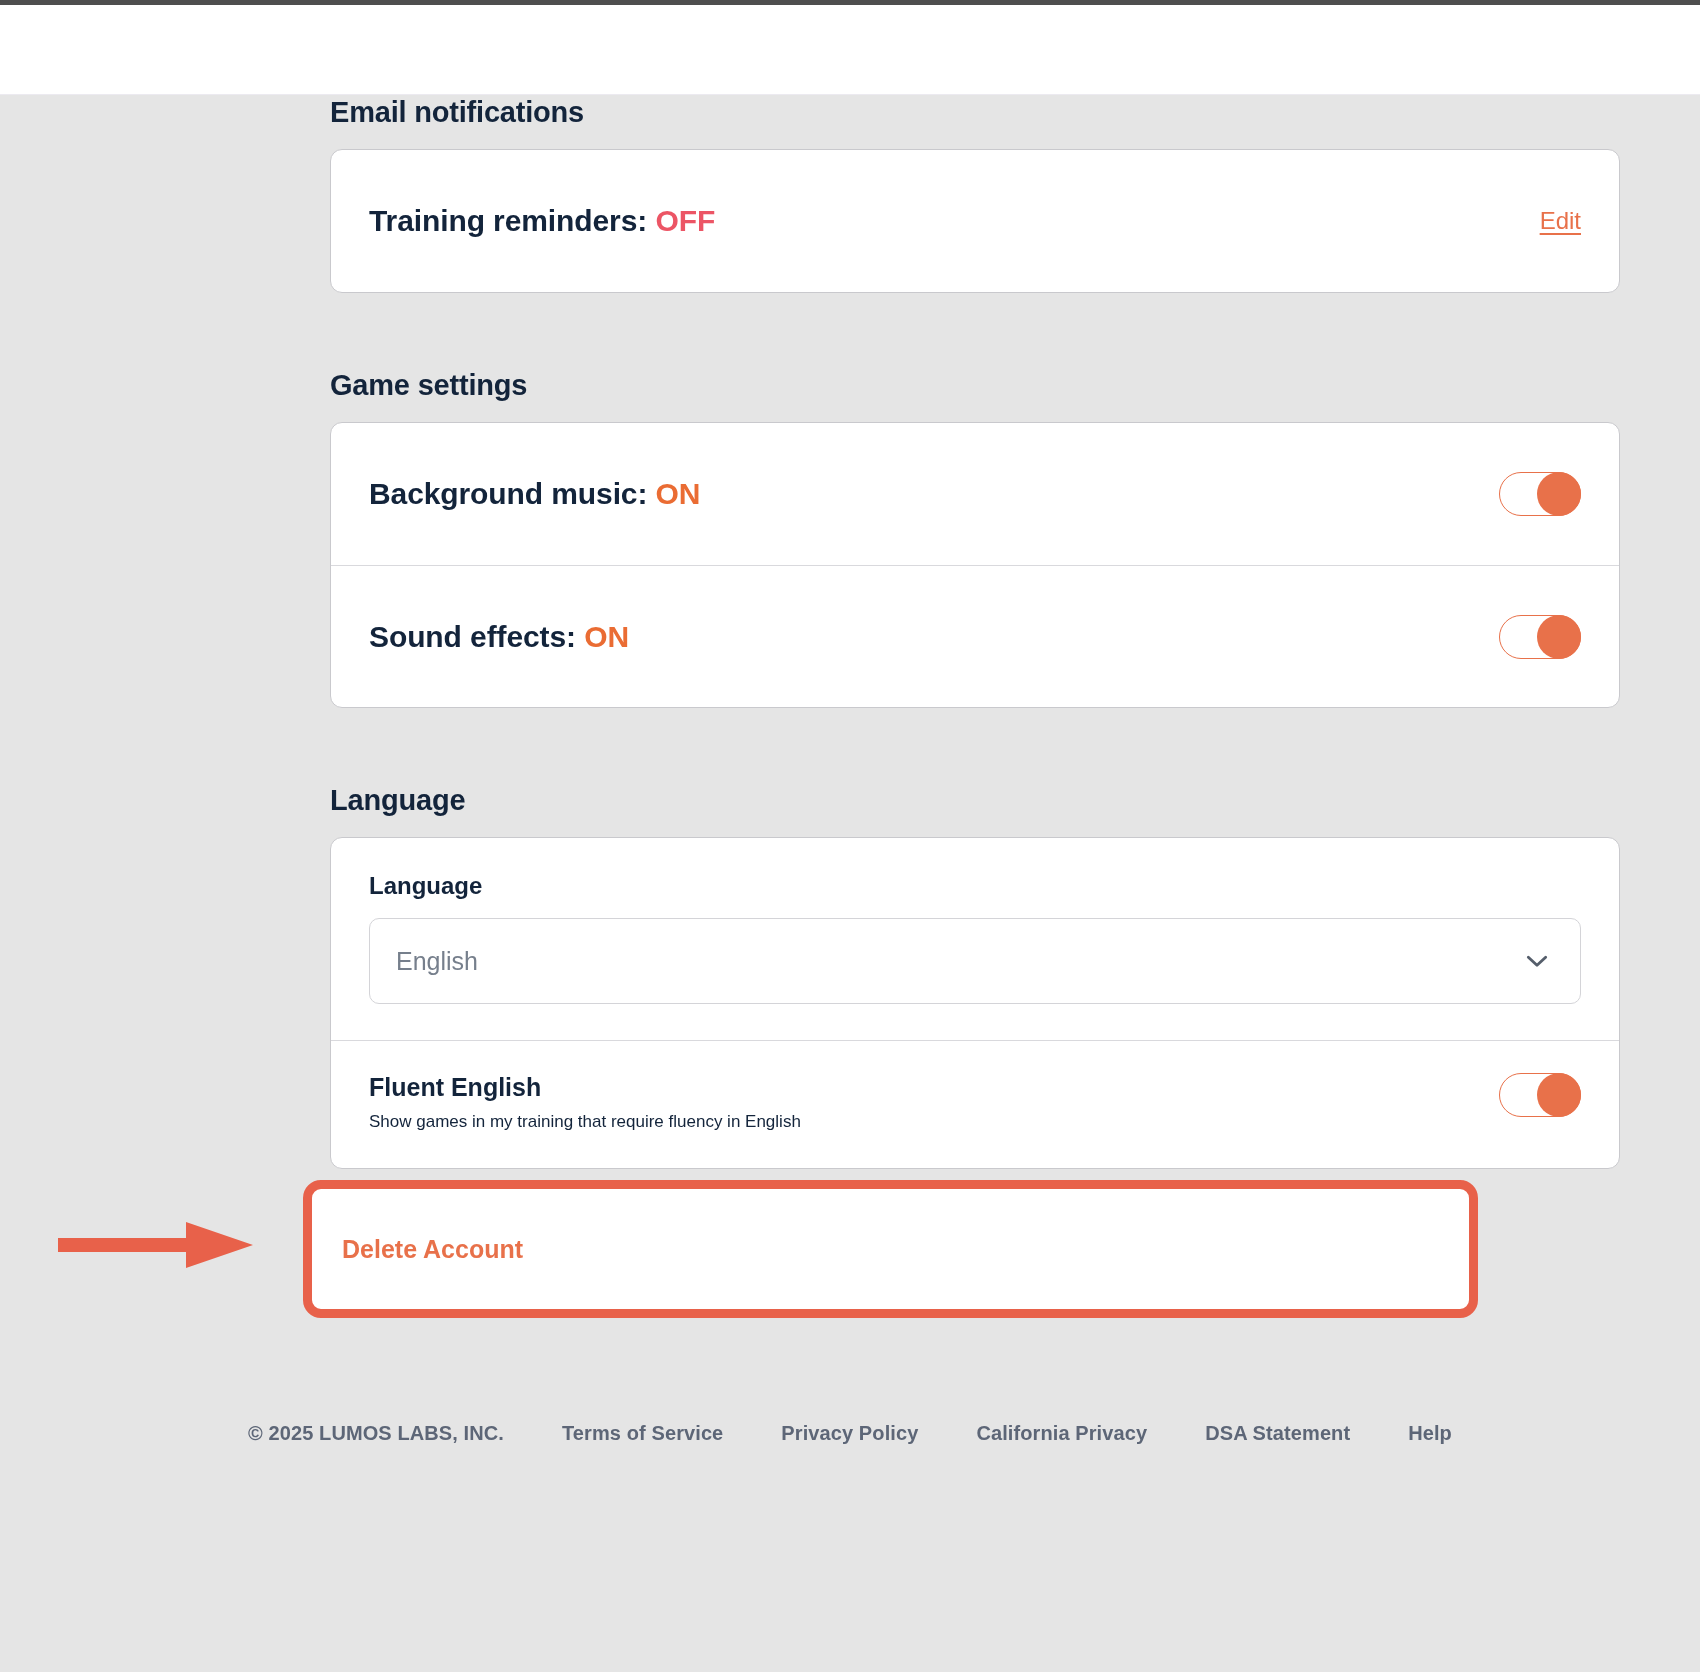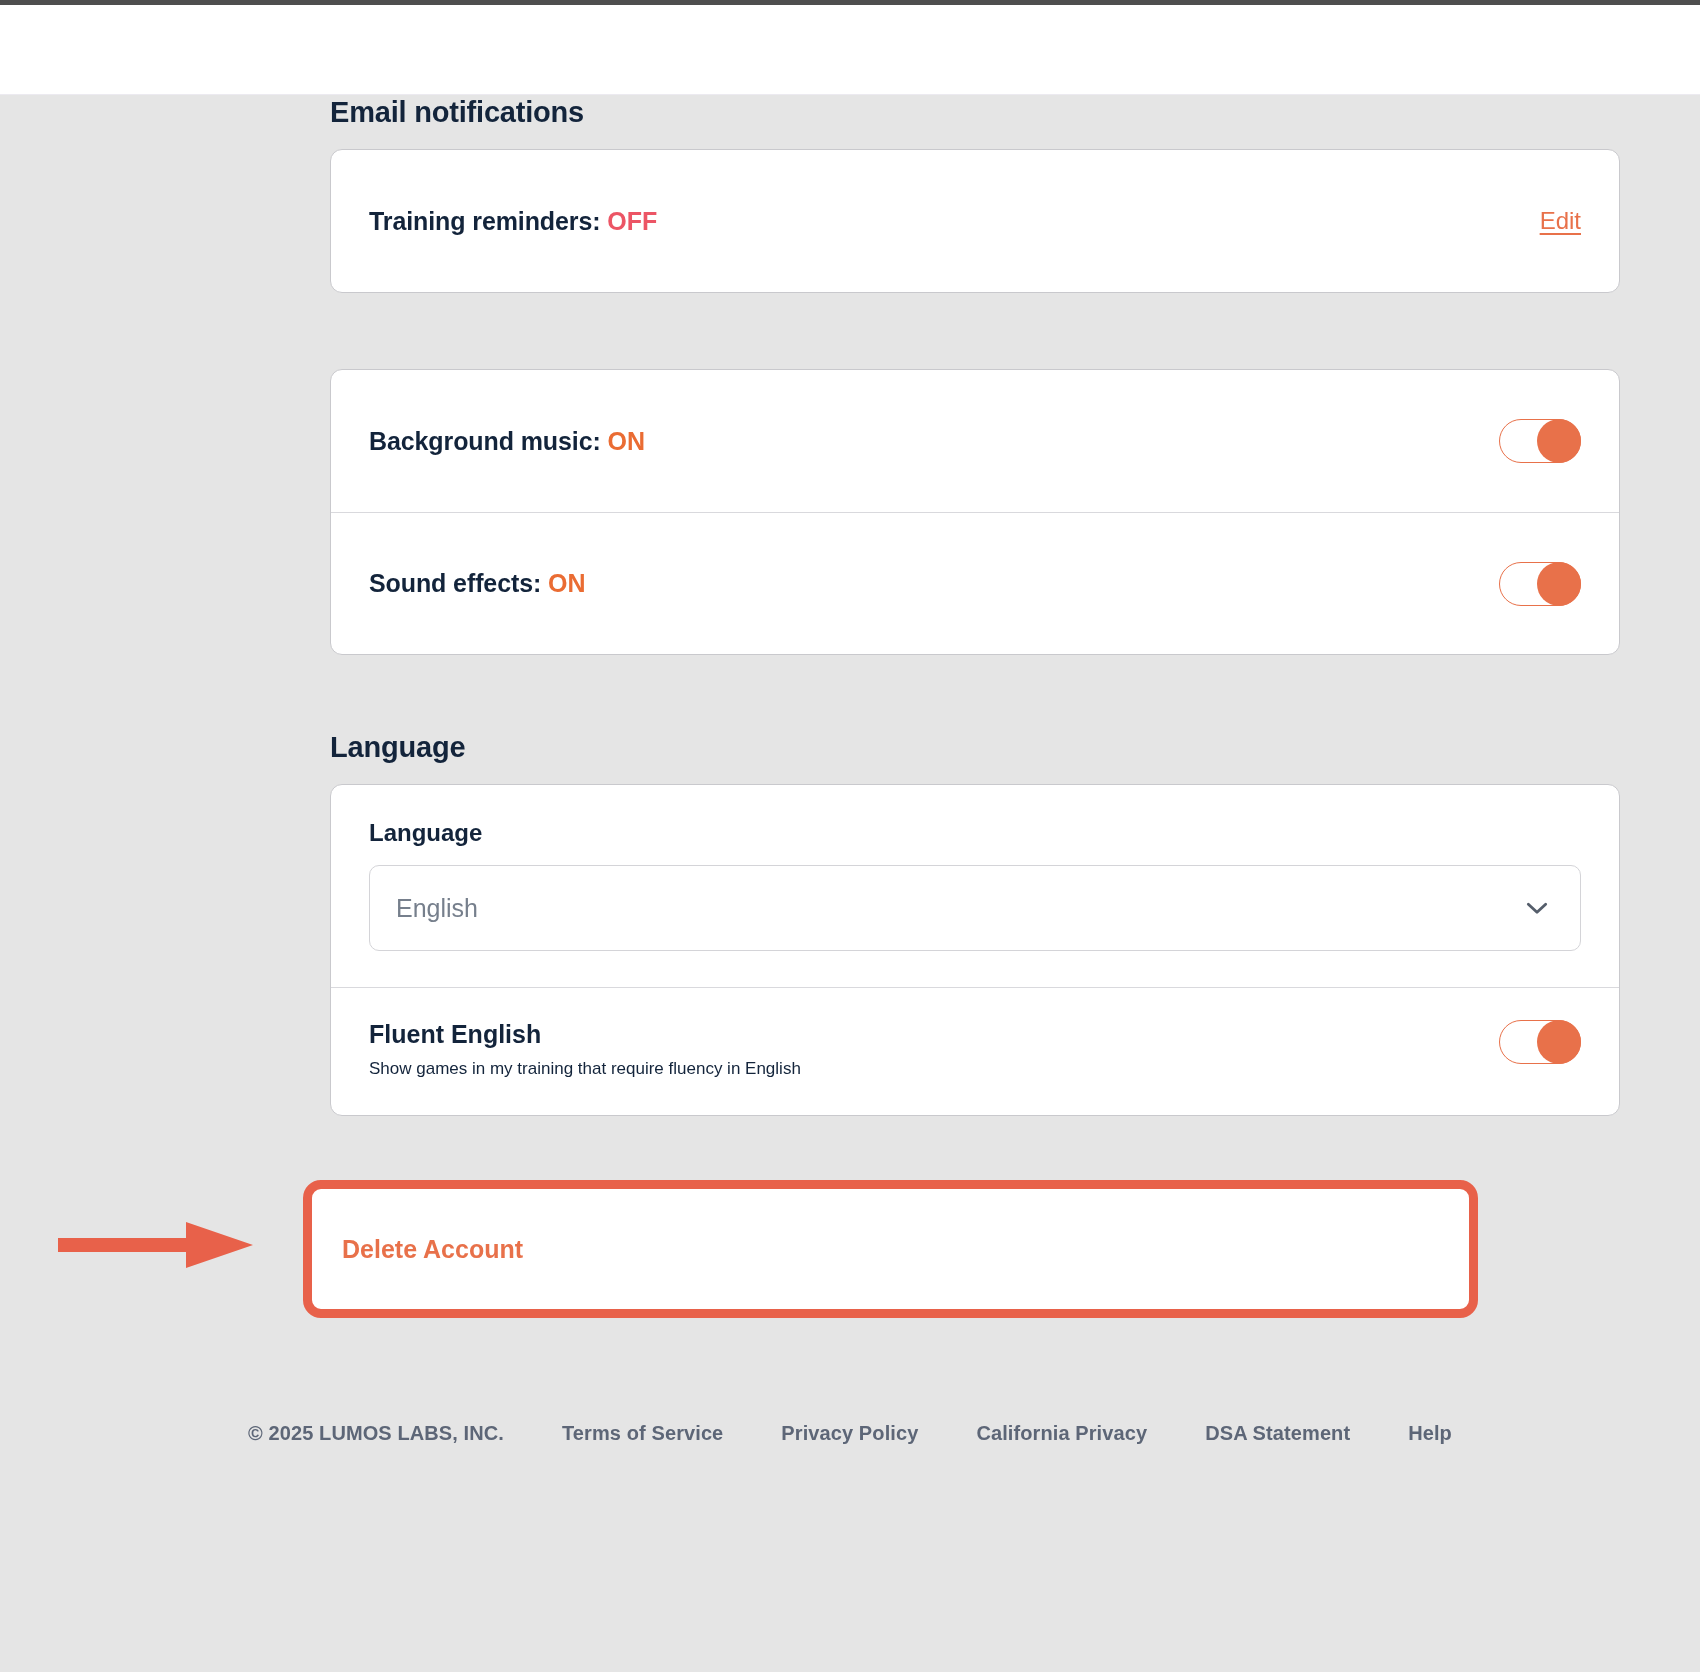--- a/index.html
+++ b/index.html
@@ -61,21 +61,21 @@
   .row {
     display: flex;
     align-items: center;
     justify-content: space-between;
     padding: 0 38px;
     min-height: 142px;
   }
   .row + .row { border-top: 1px solid #d9d9dd; }
 
   .row-label {
-    font-size: 25px;
+    font-size: 30px;
     font-weight: bold;
     color: #13243b;
     letter-spacing: -0.1px;
   }
   .val-off { color: #ec5565; font-weight: bold; }
   .val-on  { color: #ea6c33; font-weight: bold; }
 
   .edit-link {
     font-size: 24px;
     color: #e8714a;
@@ -229,20 +229,21 @@
           <div class="row-label">
             <span>Training reminders:</span>
             <span class="val-off">OFF</span>
           </div>
           <div class="edit-link">Edit</div>
         </div>
       </div>
     </div>
 
     <div class="block">
+      <div class="section-title">Game settings</div>
 
       <div class="card">
 
         <div class="row">
           <div class="row-label">
             <span>Background music:</span>
             <span class="val-on">ON</span>
           </div>
           <div class="toggle on">
             <div class="knob"></div>

